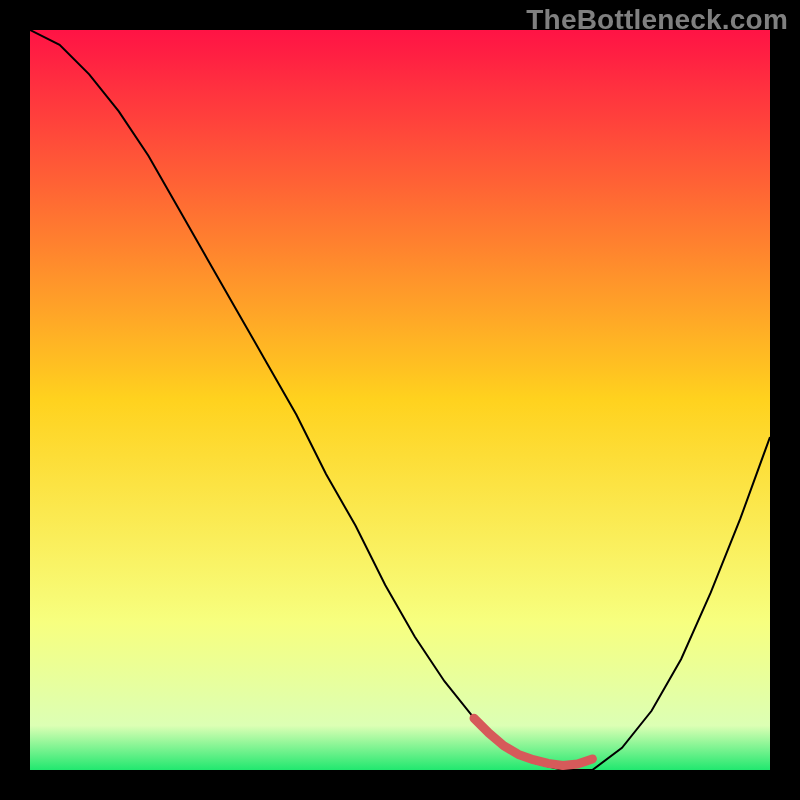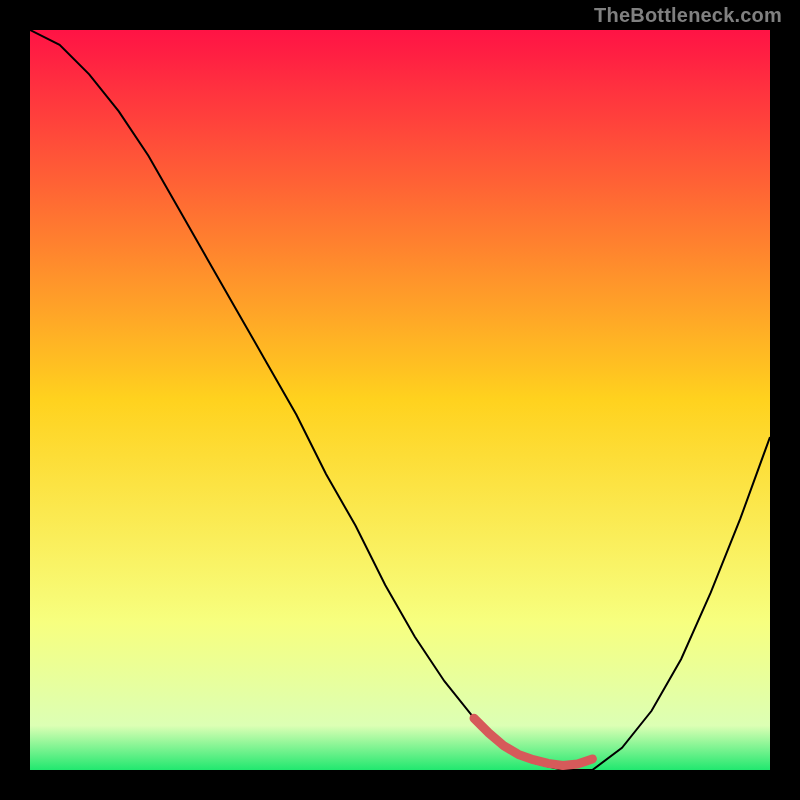--- a/index.html
+++ b/index.html
@@ -12,23 +12,23 @@
   }
   .outer {
     position: relative;
     width: 800px;
     height: 800px;
     background: #000;
   }
   .watermark {
     position: absolute;
     top: 4px;
-    right: 18px;
+    right: 12px;
     font-family: Arial, Helvetica, sans-serif;
-    font-size: 20px;
+    font-size: 28px;
     font-weight: 600;
     color: #808080;
     letter-spacing: 0.2px;
   }
   .plot {
     position: absolute;
     left: 30px;
     top: 30px;
     width: 740px;
     height: 740px;

